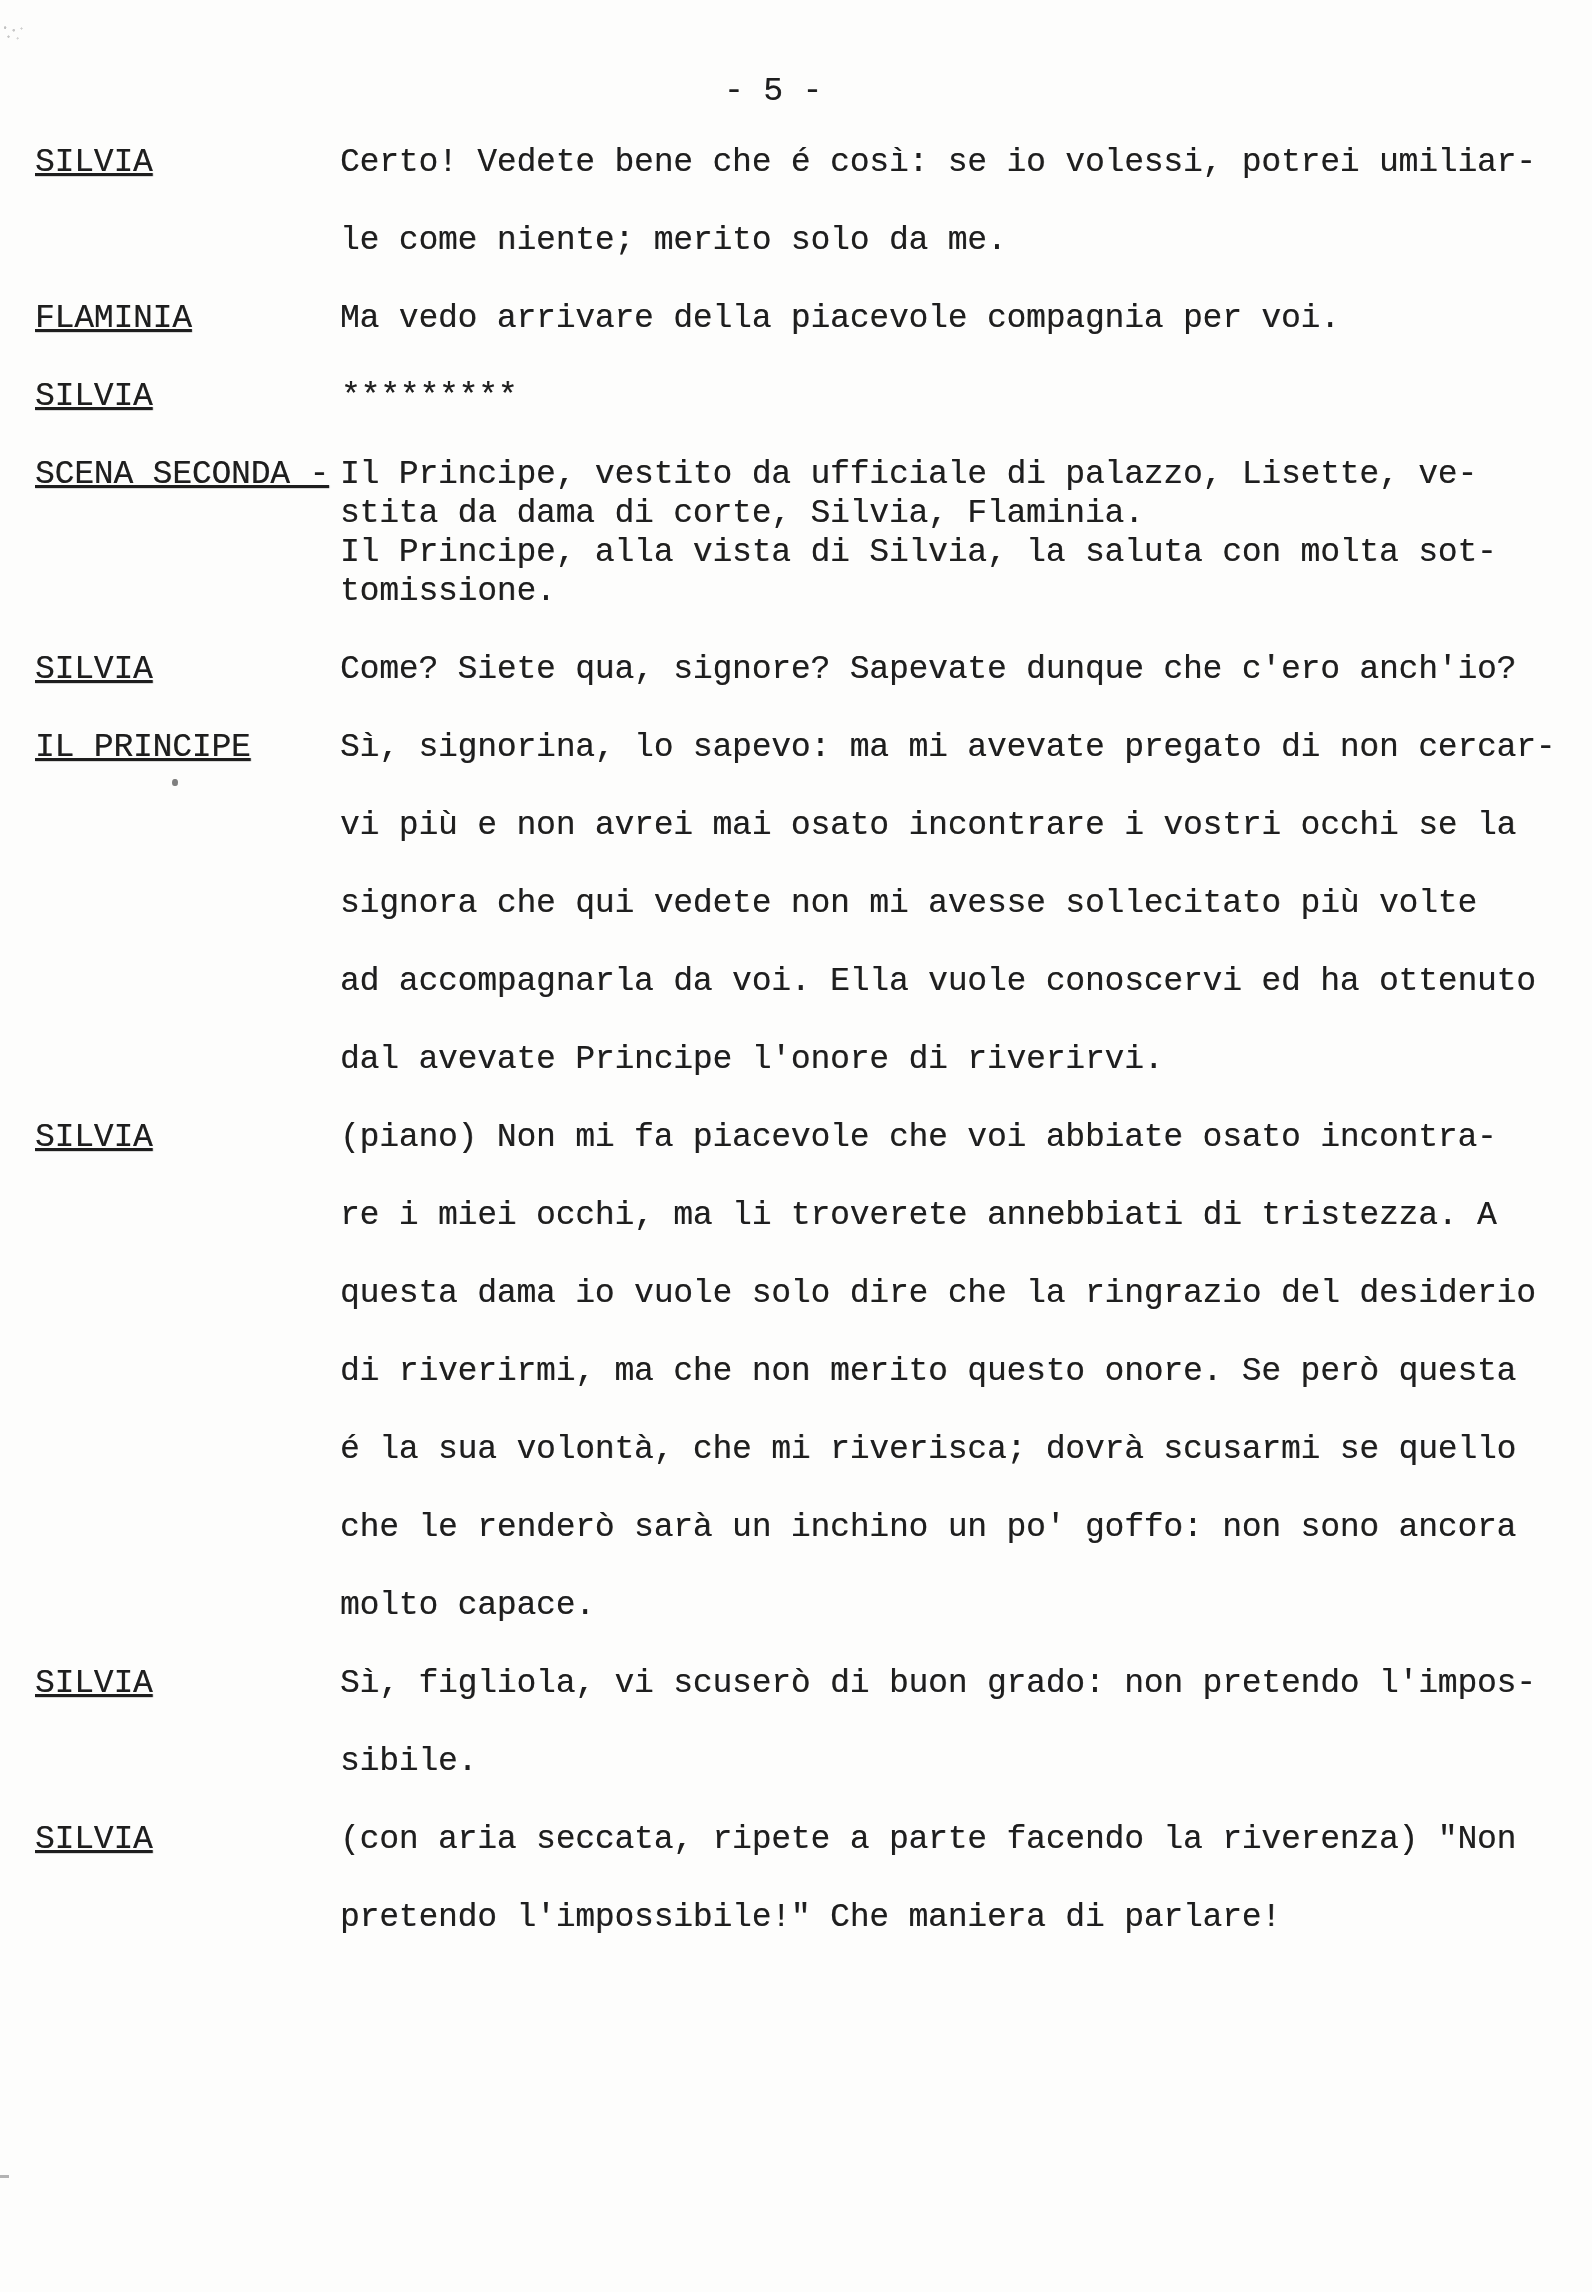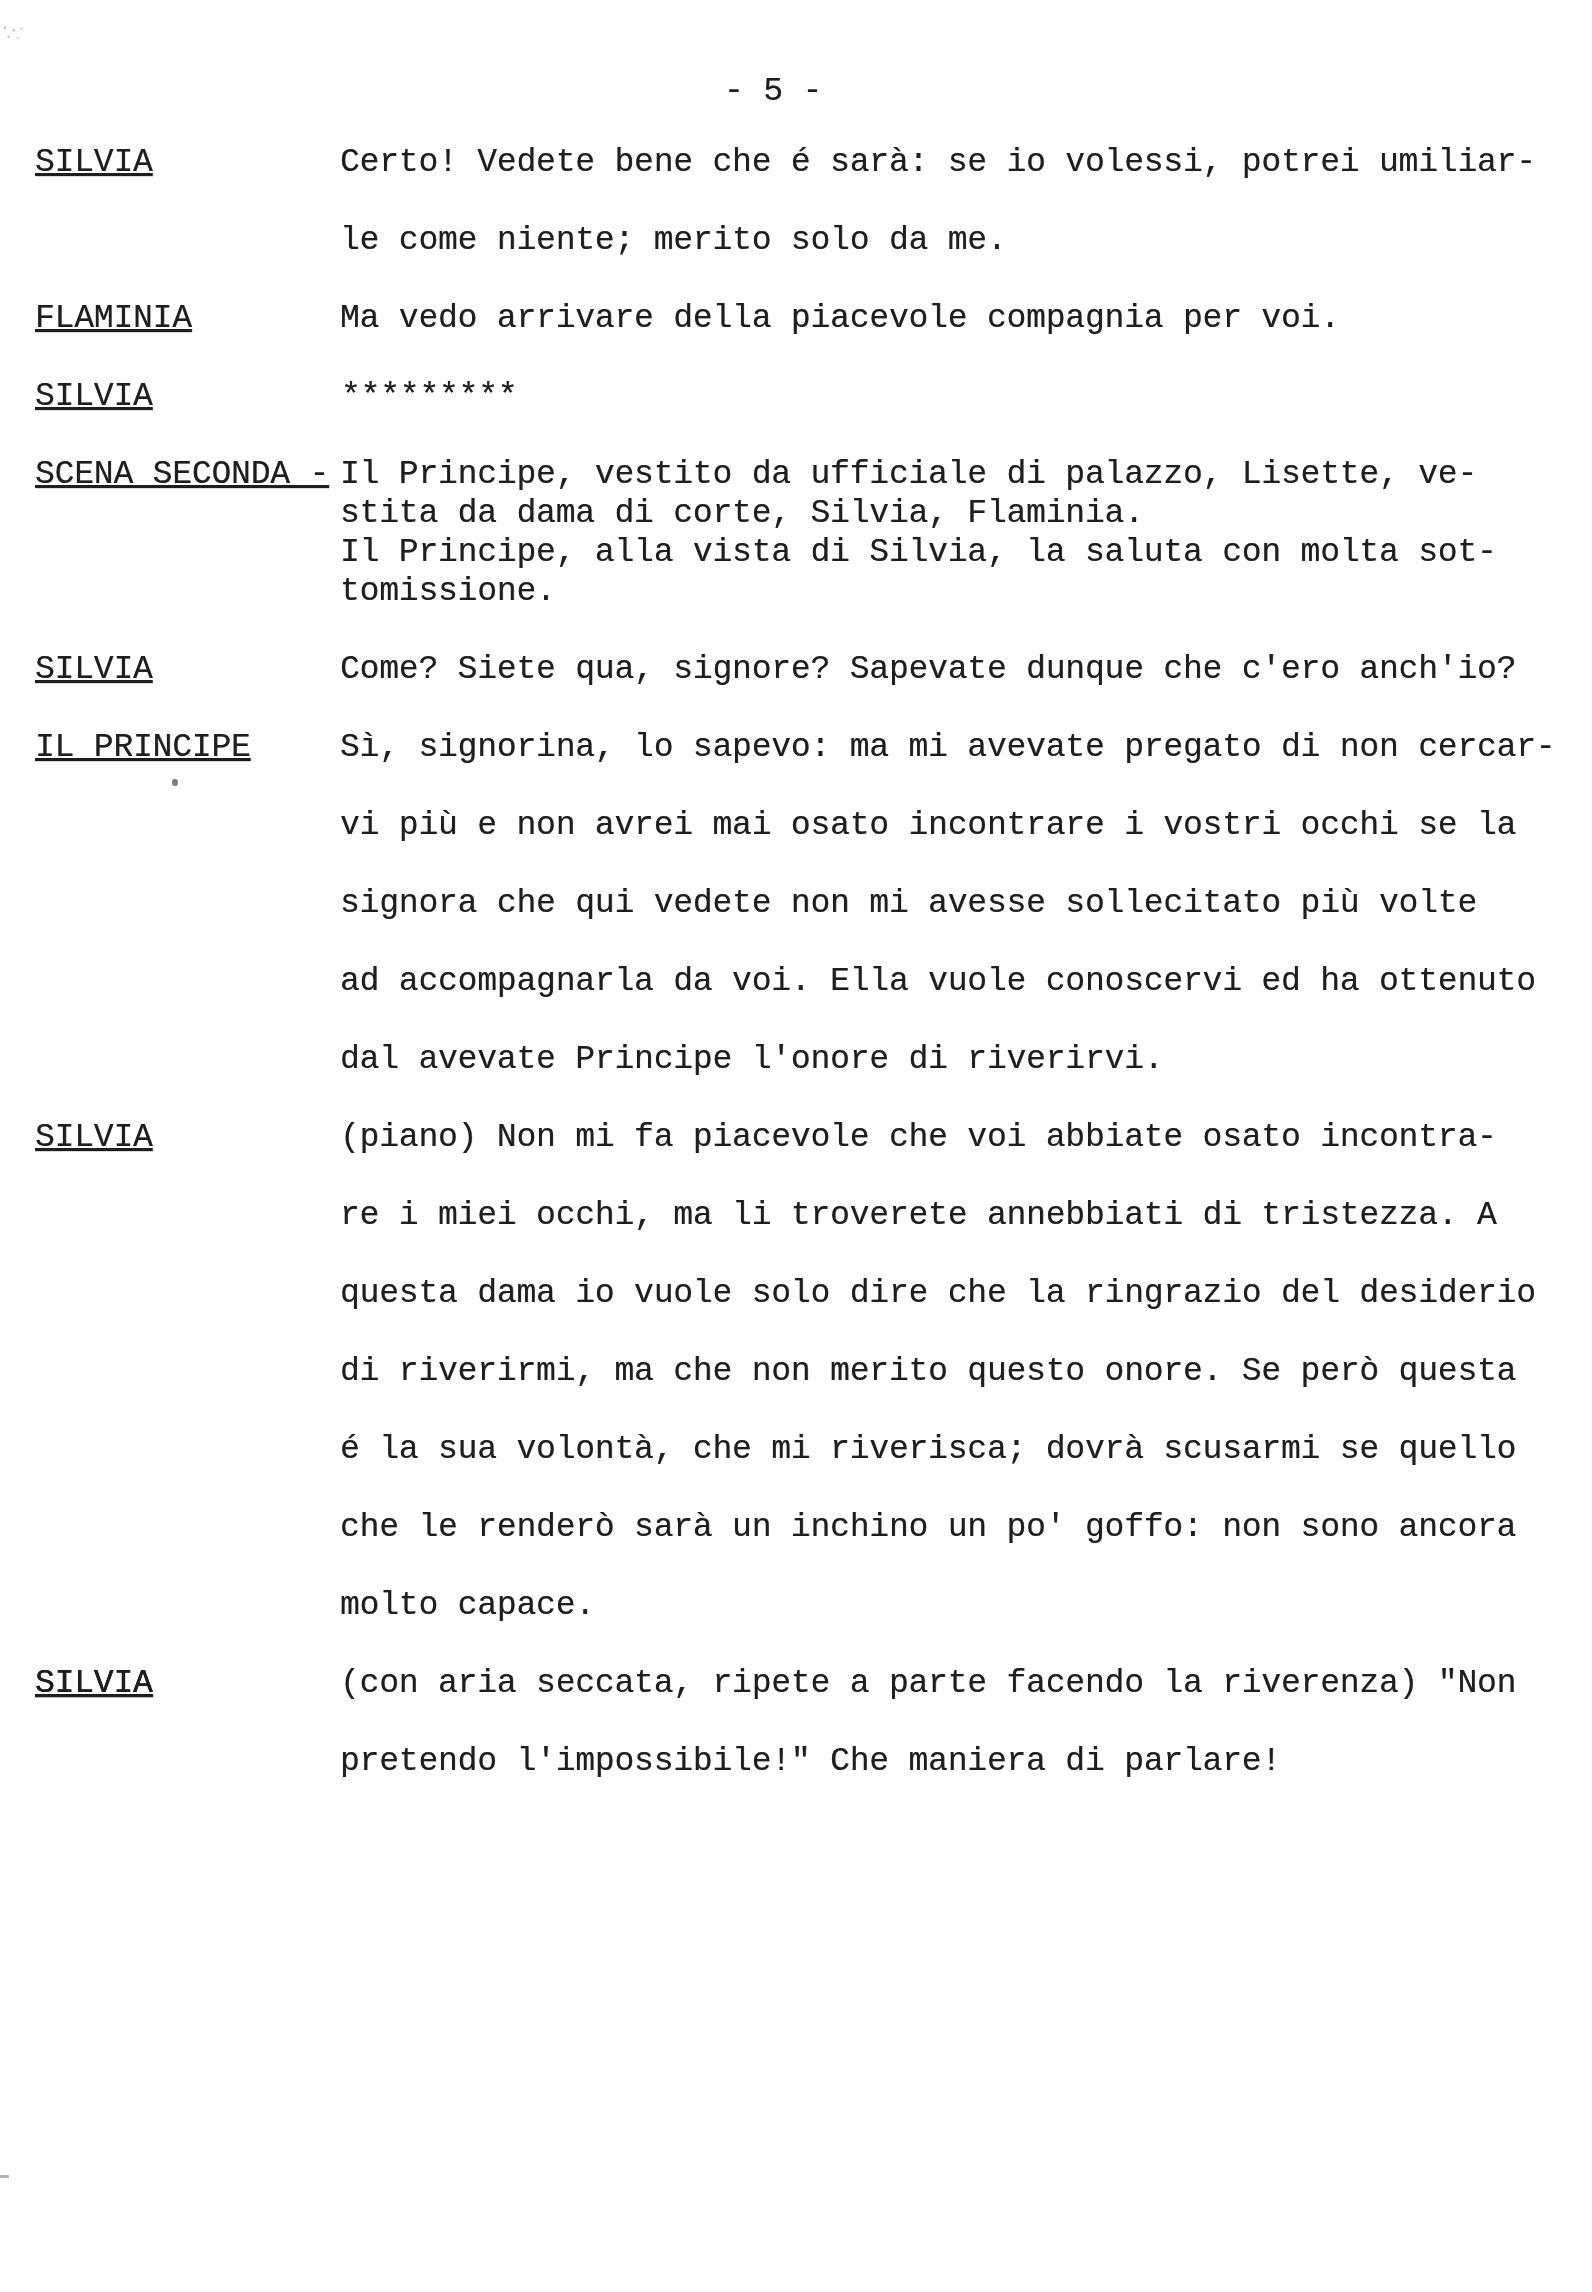--- a/index.html
+++ b/index.html
@@ -88,21 +88,21 @@
 </head>
 <body>
 
 <div class="page">
   <div class="smudge"></div>
   <div class="page-number txt">- 5 -</div>
   <main class="content" id="content">
       <section class="block">
         <span class="speaker txt">SILVIA</span>
         <div class="lines">
-          <div class="line d txt">Certo! Vedete bene che é sarà: se io volessi, potrei umiliar-</div>
+          <div class="line d txt">Certo! Vedete bene che é così: se io volessi, potrei umiliar-</div>
           <div class="line d txt">le come niente; merito solo da me.</div>
         </div>
       </section>
       <section class="block">
         <span class="speaker txt">FLAMINIA</span>
         <div class="lines">
           <div class="line d txt">Ma vedo arrivare della piacevole compagnia per voi.</div>
         </div>
       </section>
       <section class="block">
@@ -141,20 +141,24 @@
           <div class="line d txt">re i miei occhi, ma li troverete annebbiati di tristezza. A</div>
           <div class="line d txt">questa dama io vuole solo dire che la ringrazio del desiderio</div>
           <div class="line d txt">di riverirmi, ma che non merito questo onore. Se però questa</div>
           <div class="line d txt">é la sua volontà, che mi riverisca; dovrà scusarmi se quello</div>
           <div class="line d txt">che le renderò sarà un inchino un po' goffo: non sono ancora</div>
           <div class="line d txt">molto capace.</div>
         </div>
       </section>
       <section class="block">
         <span class="speaker txt">SILVIA</span>
+        <div class="lines">
+          <div class="line d txt">Sì, figliola, vi scuserò di buon grado: non pretendo l'impos-</div>
+          <div class="line d txt">sibile.</div>
+        </div>
       </section>
       <section class="block">
         <span class="speaker txt">SILVIA</span>
         <div class="lines">
           <div class="line d txt">(con aria seccata, ripete a parte facendo la riverenza) "Non</div>
           <div class="line d txt">pretendo l'impossibile!" Che maniera di parlare!</div>
         </div>
       </section>
     </main>
   <div class="dot-artifact"></div>

